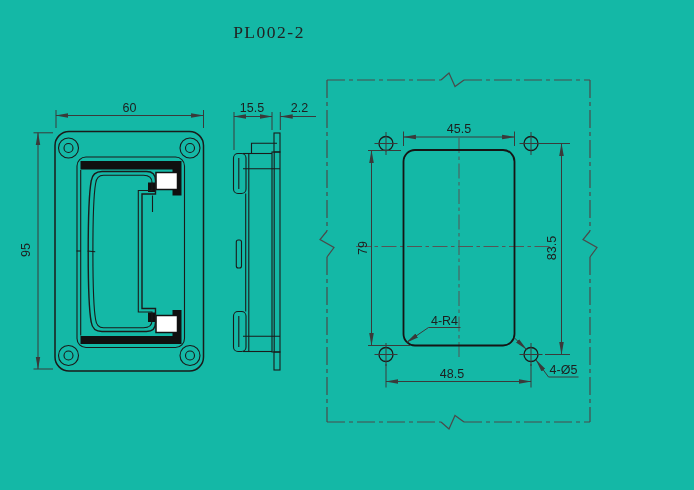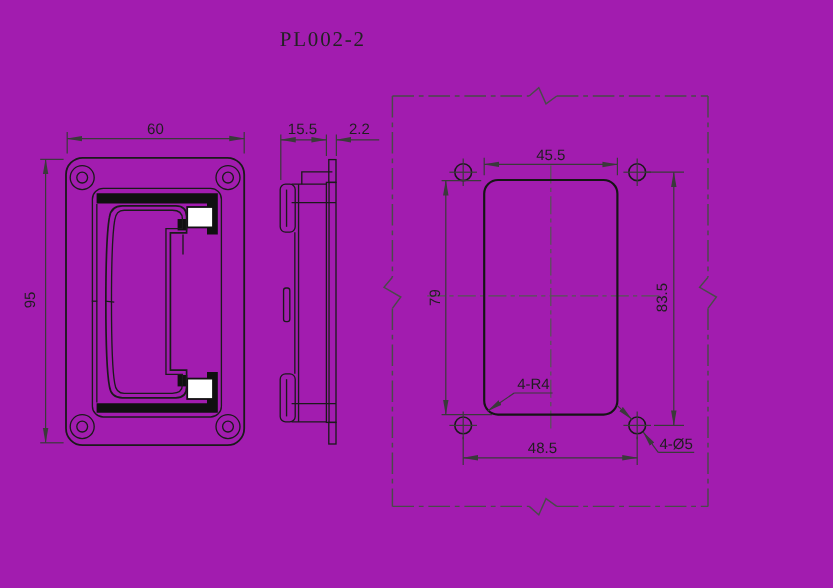--- a/index.html
+++ b/index.html
@@ -1,17 +1,17 @@
 <!DOCTYPE html>
 <html><head>
 <meta charset="utf-8">
 <style>
   html,body{margin:0;padding:0;background:#f5f5f5;}
   .sheet{
-    position:relative;width:694px;height:490px;background:#a21caf;
+    position:relative;width:694px;height:490px;background:#14b8a6;
     font-family:"Liberation Sans",sans-serif;overflow:hidden;
   }
   svg{display:block}
   text{fill:#1e1e1e;font-family:"Liberation Sans",sans-serif;font-size:12.5px;}
   .title-text{font-family:"Liberation Serif",serif;font-size:17.5px;letter-spacing:1.5px;fill:#222;}
   .part{stroke:#1a1a1a;fill:none;stroke-width:1.5;stroke-linejoin:miter;}
   .part-thin{stroke:#1a1a1a;fill:none;stroke-width:1.1;}
   .part-fill{fill:#101010;stroke:none;}
   .pivot{fill:#ffffff;stroke:#111;stroke-width:1.5;}
   .dim{stroke:#3a3a3a;fill:none;stroke-width:1;}

